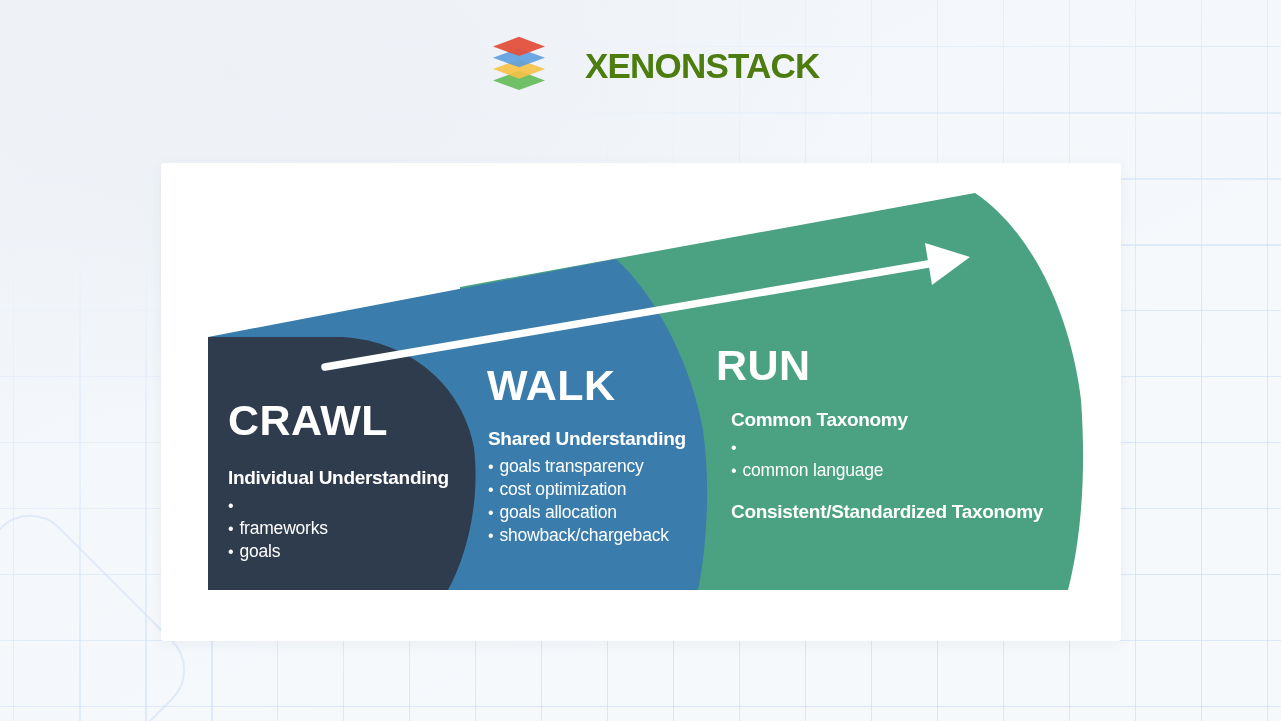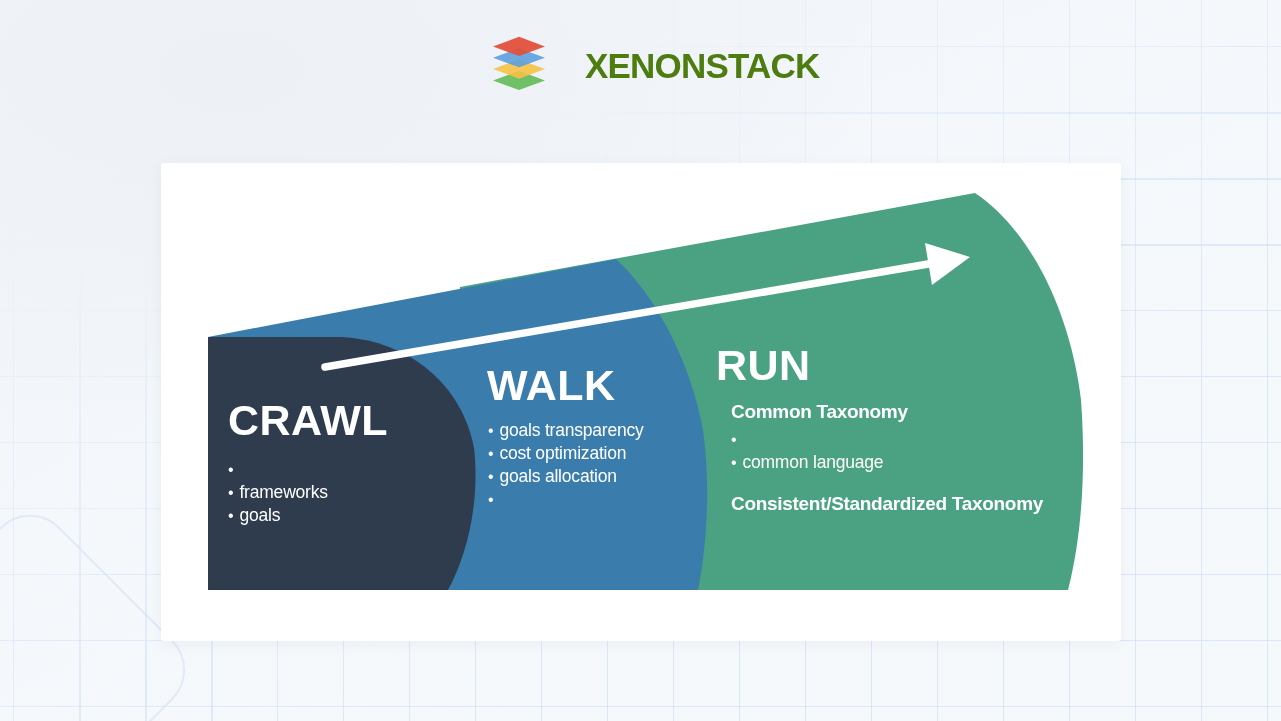--- a/index.html
+++ b/index.html
@@ -52,21 +52,21 @@
   }
   #crawl-title{left:228px;top:399px;}
   #walk-title{left:487px;top:364px;}
   #run-title{left:716px;top:344px;}
   .phase-body{position:absolute;z-index:3;color:#fff;white-space:nowrap;}
   #crawl-body{left:228px;top:458px;}
   #walk-body{left:488px;top:419px;}
   #run-body{left:731px;top:400px;}
   .sec-title{
     font-size:19px;font-weight:700;line-height:24px;letter-spacing:-0.3px;
-    margin:0 0 4px 0;
+    margin:8px 0 4px 0;
   }
   .phase-body .sec-title:not(:first-child){margin-top:18px;}
   .bullet-row{
     display:flex;align-items:baseline;
     font-size:17.5px;font-weight:400;line-height:23px;letter-spacing:-0.2px;
   }
   .bullet-dot{flex:none;margin-right:6px;font-size:16px;}
 </style>
 </head>
 <body>
@@ -106,47 +106,50 @@
 
   <path d="M 325 367 L 934 263" fill="none" stroke-width="7.5" stroke-linecap="round" stroke="#ffffff"></path>
   <path d="M 970 257 L 932 285 L 925 243 Z" fill="#ffffff"></path>
 </svg>
 
 <div class="phase-title" id="crawl-title">CRAWL</div>
 <div class="phase-title" id="walk-title">WALK</div>
 <div class="phase-title" id="run-title">RUN</div>
 
 <div class="phase-body" id="crawl-body">
+    <div class="sec-title">Individual Understanding</div>
     <div class="bullet-row">
       <span class="bullet-dot">•</span>
     </div>
     <div class="bullet-row">
       <span class="bullet-dot">•</span>
       <span class="bullet-text">frameworks</span>
     </div>
     <div class="bullet-row">
       <span class="bullet-dot">•</span>
       <span class="bullet-text">goals</span>
     </div>
   </div>
 <div class="phase-body" id="walk-body">
+    <div class="sec-title">Shared Understanding</div>
     <div class="bullet-row">
       <span class="bullet-dot">•</span>
       <span class="bullet-text">goals transparency</span>
     </div>
     <div class="bullet-row">
       <span class="bullet-dot">•</span>
       <span class="bullet-text">cost optimization</span>
     </div>
     <div class="bullet-row">
       <span class="bullet-dot">•</span>
       <span class="bullet-text">goals allocation</span>
     </div>
     <div class="bullet-row">
       <span class="bullet-dot">•</span>
+      <span class="bullet-text">showback/chargeback</span>
     </div>
   </div>
 <div class="phase-body" id="run-body">
     <div class="sec-title">Common Taxonomy</div>
     <div class="bullet-row">
       <span class="bullet-dot">•</span>
     </div>
     <div class="bullet-row">
       <span class="bullet-dot">•</span>
       <span class="bullet-text">common language</span>

